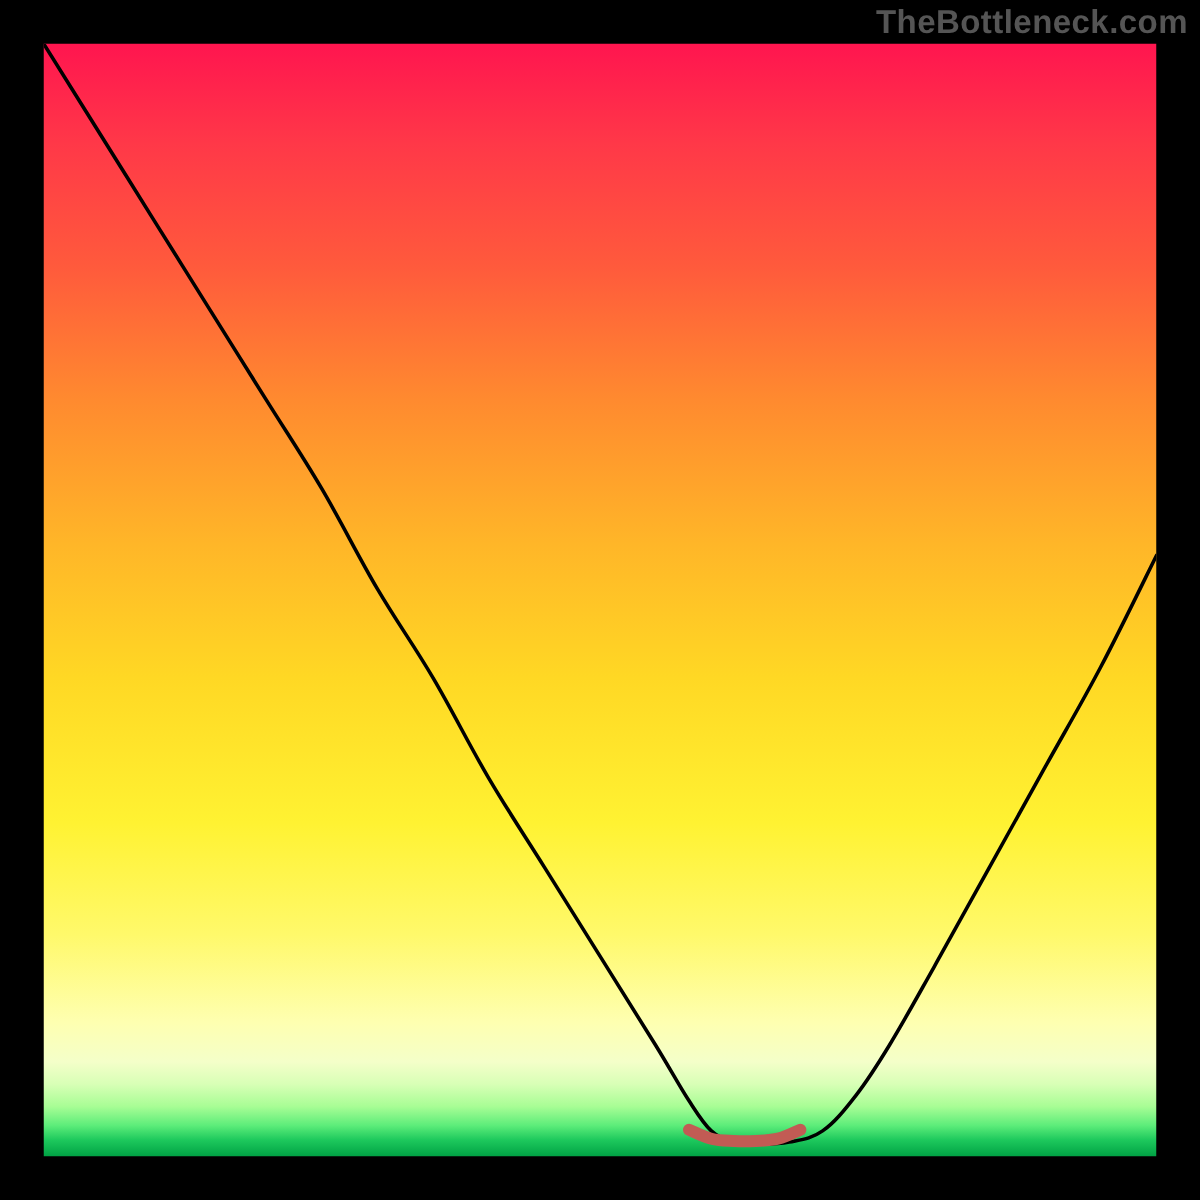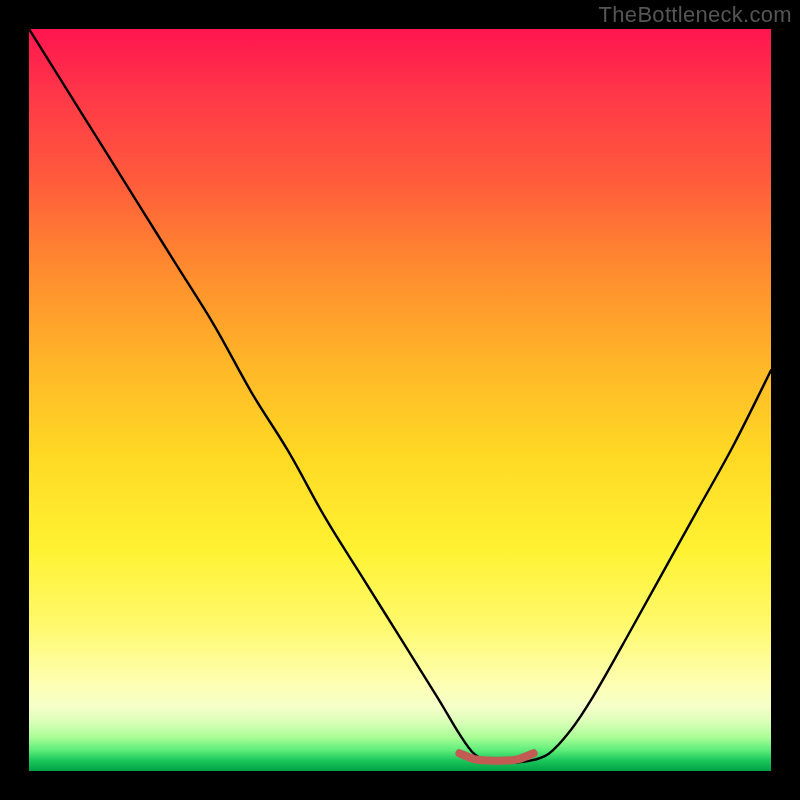--- a/index.html
+++ b/index.html
@@ -16,21 +16,21 @@
     width: 800px;
     height: 800px;
     background: #000;
   }
   .attribution {
     position: absolute;
     top: 2px;
     right: 8px;
     color: #555;
     font-size: 22px;
-    font-weight: 400;
+    font-weight: 700;
     letter-spacing: 0.3px;
     z-index: 30;
   }
   .plot-window {
     position: absolute;
     left: 29px;
     top: 29px;
     width: 742px;
     height: 742px;
     overflow: hidden;

